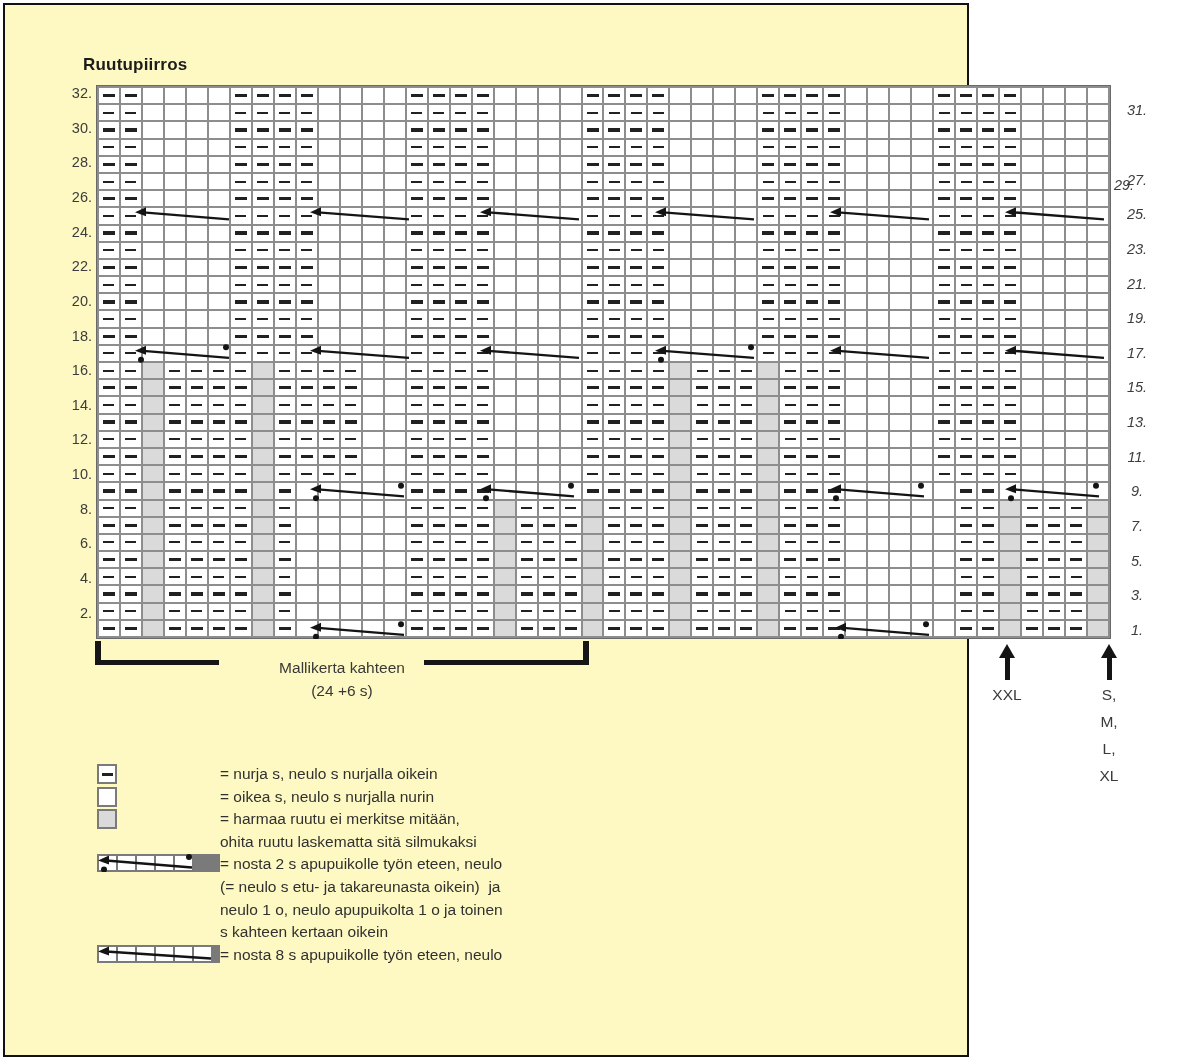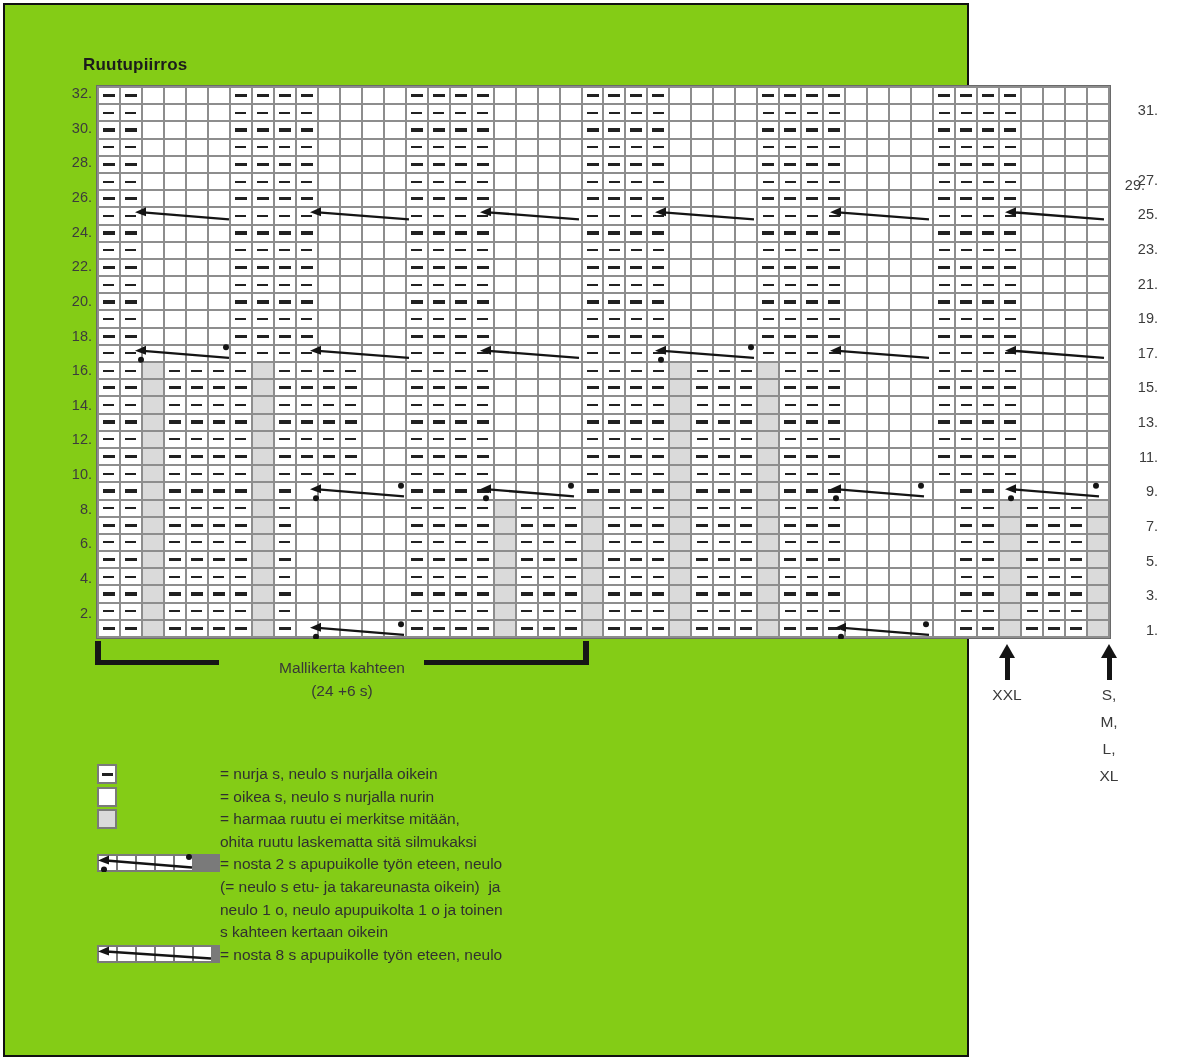--- a/index.html
+++ b/index.html
@@ -1,29 +1,29 @@
 <!DOCTYPE html>
 <html><head>
 <meta charset="utf-8">
 <style>
   * { margin:0; padding:0; box-sizing:border-box; }
   html,body { background:#fff; }
   body { font-family:"Liberation Sans","DejaVu Sans",sans-serif; width:1200px; height:1060px; position:relative; }
-  .frame { position:absolute; left:3px; top:3px; width:966px; height:1054px; border:2px solid #111; background:#84cc16; }
+  .frame { position:absolute; left:3px; top:3px; width:966px; height:1054px; border:2px solid #111; background:#fef9c3; }
   .page-title { position:absolute; left:78px; top:50px; font-size:17px; font-weight:bold; color:#1c1c1c; letter-spacing:0.2px; }
   .grid { position:absolute; display:grid; background:#8d8d8d; border:1px solid #6a6a6a; padding:2px; gap:2px; }
   .cell { background:#fff; display:flex; align-items:center; justify-content:center; }
   .cell.g { background:#dadada; }
   .dash { background:#212121; }
   .dash.b { width:12px; height:3.4px; }
   .dash.t { width:11px; height:2px; }
   .cables-svg, .strip-svg { position:absolute; left:0; top:0; pointer-events:none; }
   .rowlabel { position:absolute; font-size:14.5px; color:#3c3c3c; width:42px; line-height:17px; }
   .rowlabel.left { text-align:right; }
-  .rowlabel.right { text-align:right; }
+  .rowlabel.right { text-align:center;font-style:italic; }
   .bracket-bar { position:absolute; background:#161616; }
   .bracket-text { position:absolute; font-size:15.5px; color:#383838; text-align:center; }
   .marker-head { position:absolute; width:0; height:0; border-left:8px solid transparent; border-right:8px solid transparent; border-bottom:14px solid #141414; }
   .marker-shaft { position:absolute; width:5px; background:#141414; }
   .marker-label { position:absolute; font-size:15.5px; color:#3a3a3a; text-align:center; width:64px; line-height:27px; }
   .legend { position:absolute; left:92px; top:758px; width:540px; }
   .legend-item { position:relative; display:flex; align-items:flex-start; }
   .legend-sym { flex:0 0 123px; padding-top:1px; }
   .legend-text { font-size:15.5px; line-height:22.6px; color:#303030; white-space:pre; }
   .sq { width:20px; height:20px; border:2px solid #7a7a7a; background:#fff; display:flex; align-items:center; justify-content:center; }

